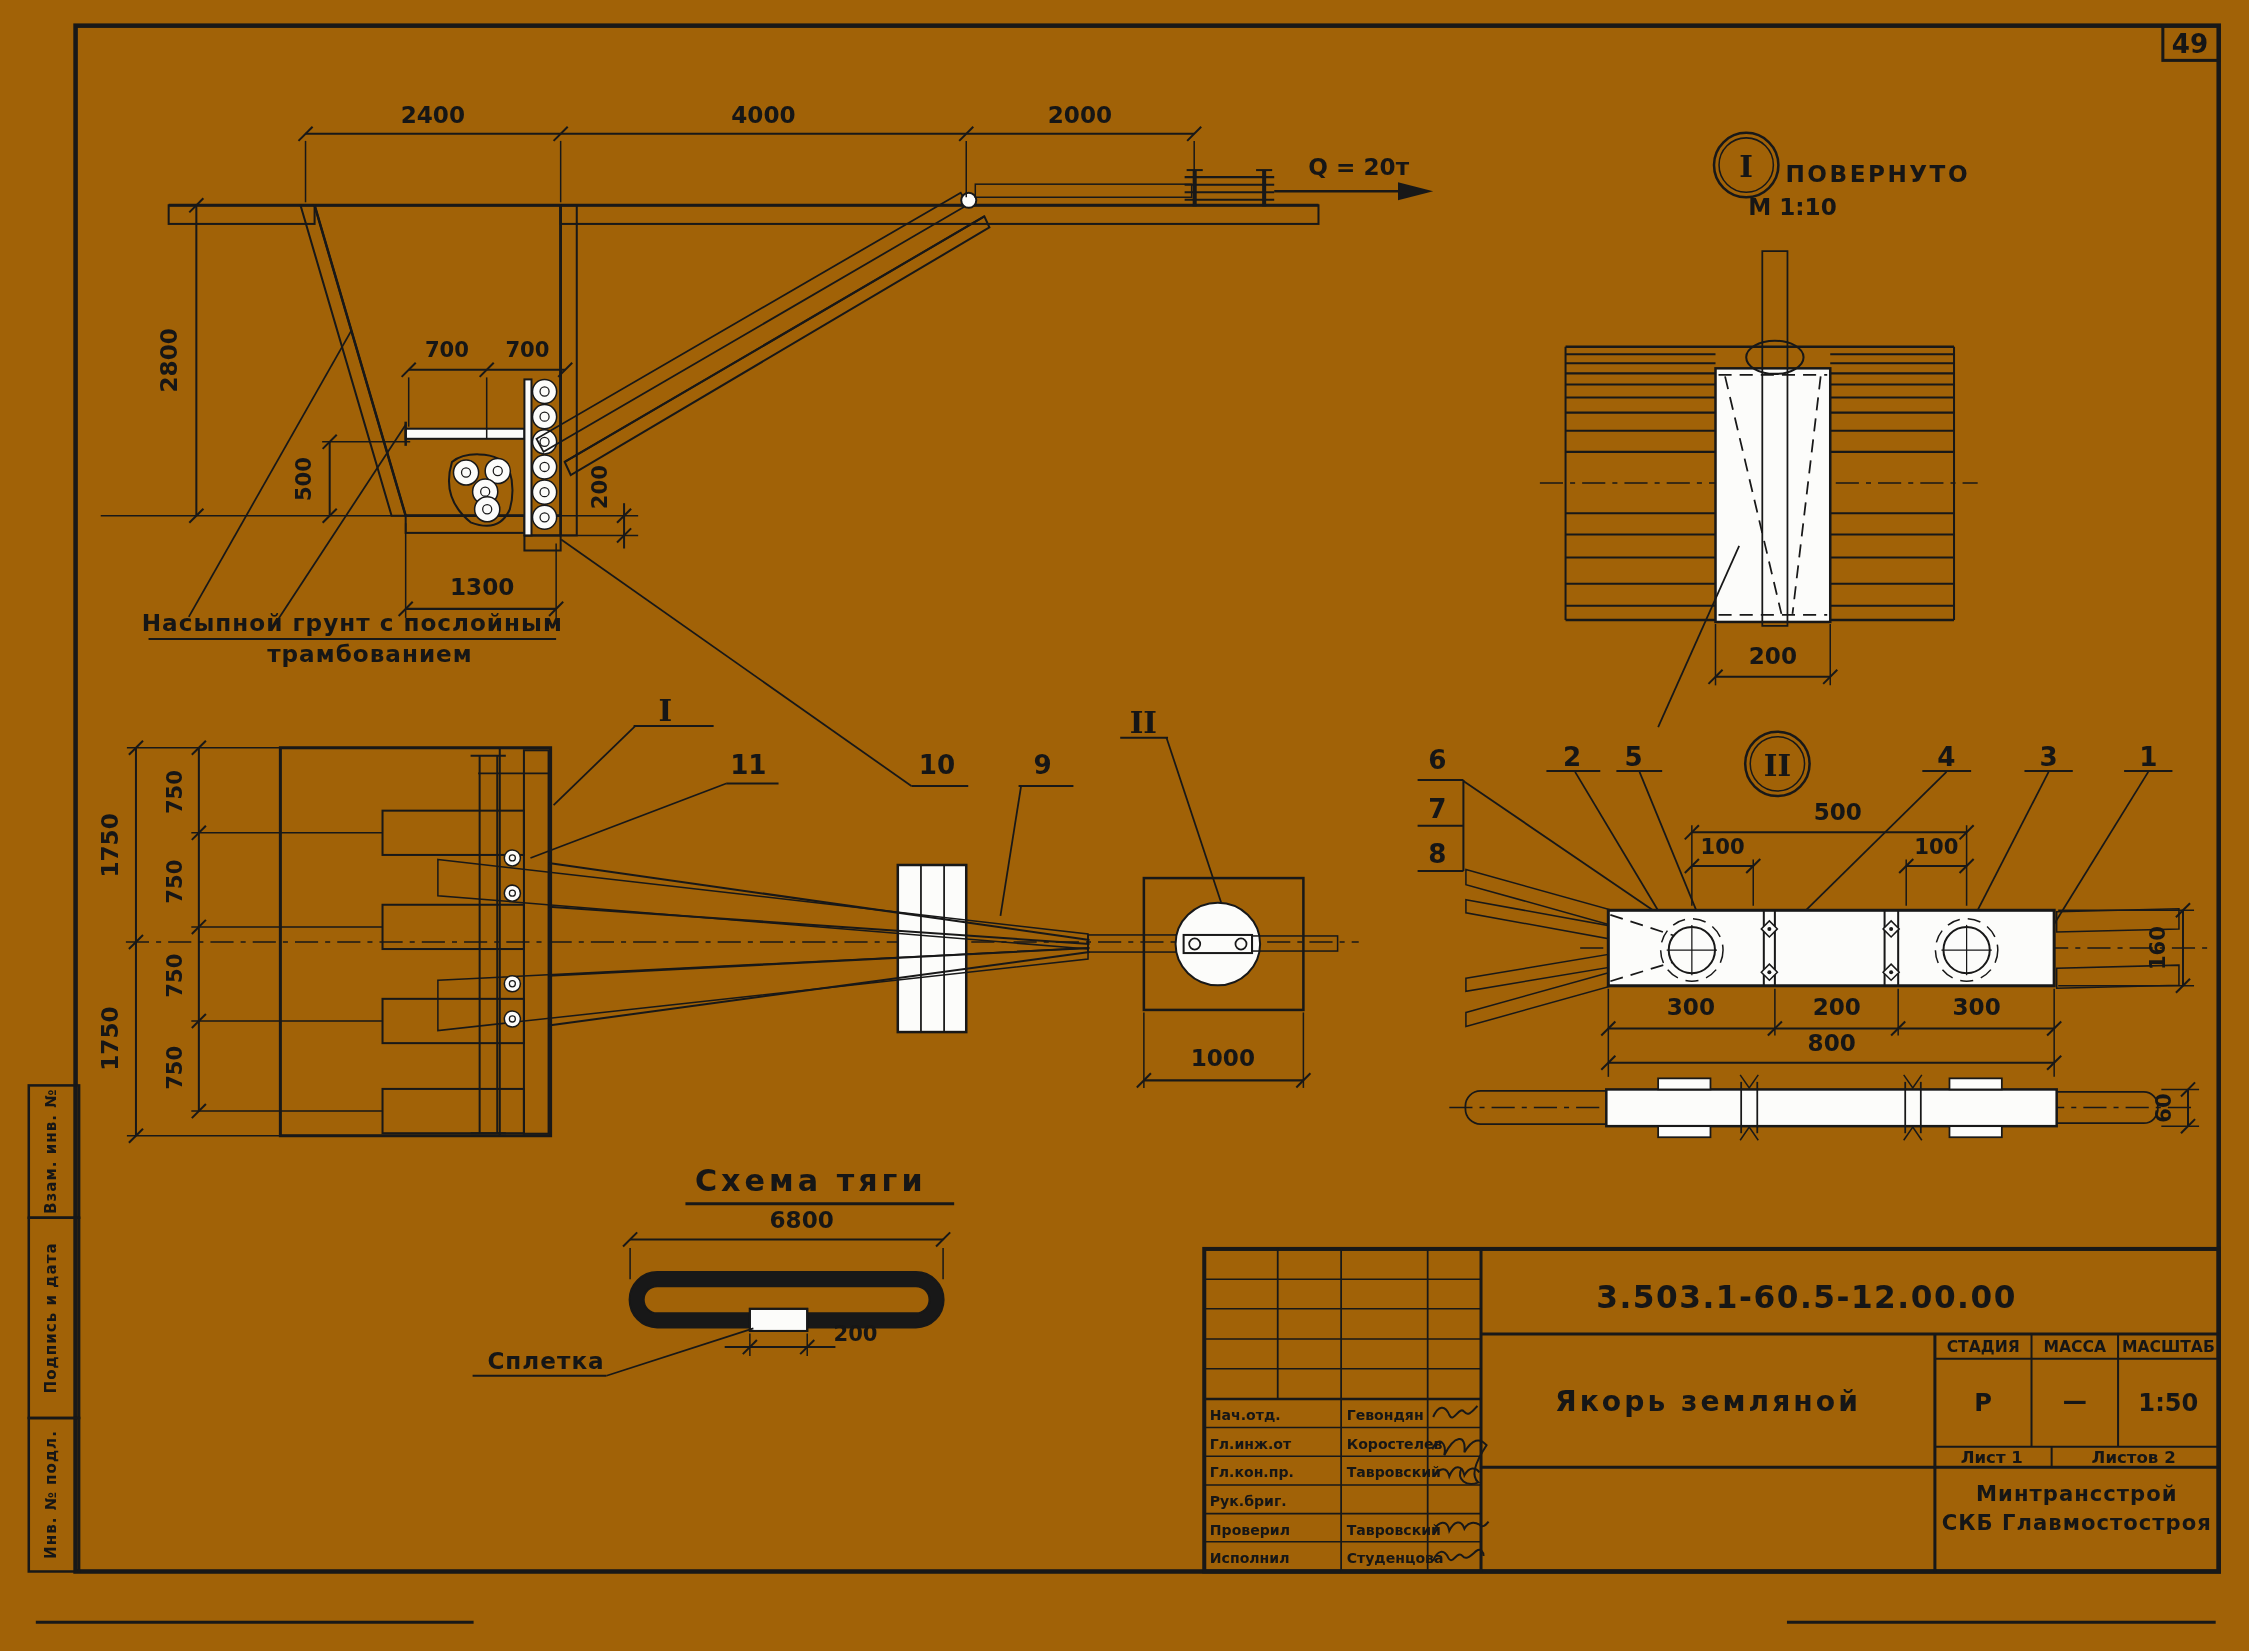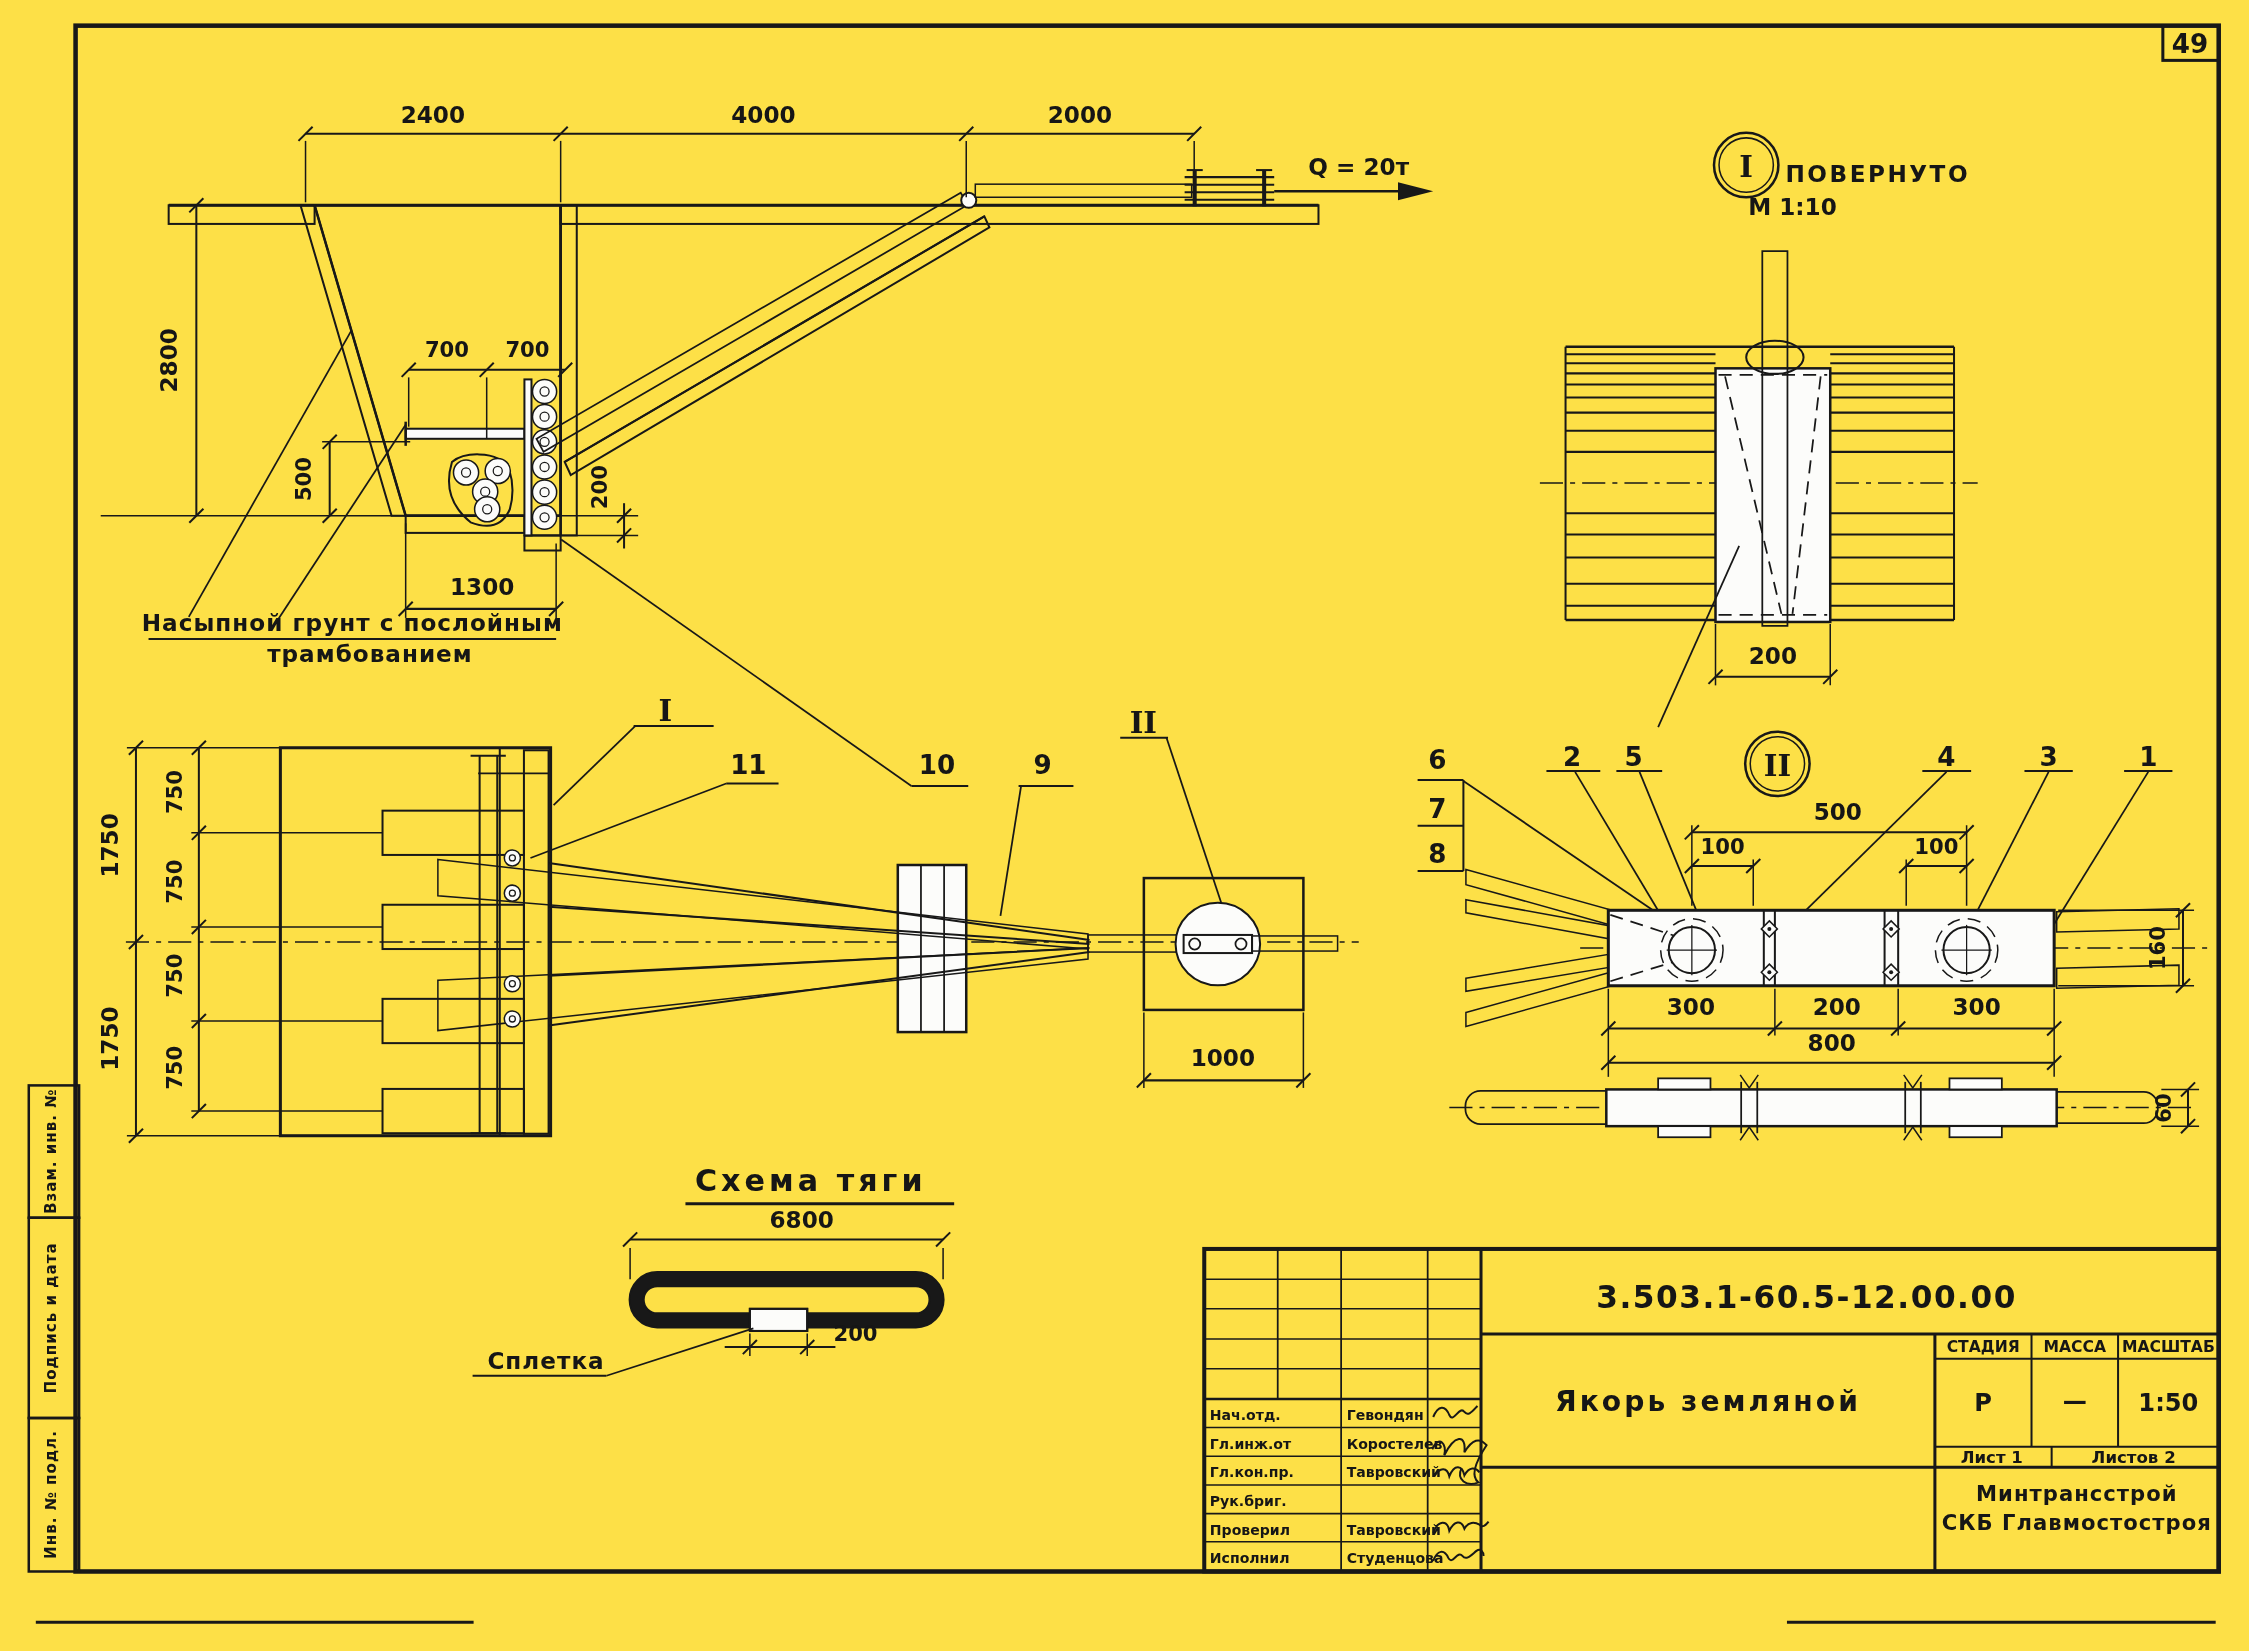--- a/index.html
+++ b/index.html
@@ -1,16 +1,16 @@
 <!DOCTYPE html>
 <html style="font-size:8px"><head>
 <meta charset="utf-8">
 <style>
   html,body{margin:0;padding:0;background:#e8e6e0;}
-  #sheet{position:relative;width:2250px;height:1651px;background:#fde047;}
+  #sheet{position:relative;width:2250px;height:1651px;background:#a16207;}
   svg{display:block}
   svg line,svg path,svg rect,svg circle,svg ellipse,svg polygon,svg polyline{stroke:#181818;fill:none;stroke-width:4;stroke-linecap:butt}
   .w{fill:#fcfcfa}
   .blk{fill:#181818;stroke:none}
   .sw2{stroke-width:2.5}.sw3{stroke-width:3}.sw35{stroke-width:3.5}.sw5{stroke-width:5}
   .sw6{stroke-width:6}.sw8{stroke-width:8}.sw9{stroke-width:9}
   .dash{stroke-dasharray:26 16}
   .cl{stroke-dasharray:46 14 10 14;stroke-width:3}
   svg text{stroke:none;fill:#161616;font-family:"DejaVu Sans",sans-serif;font-weight:bold;text-anchor:middle}
   .dim{font-size:46px}.dimsm{font-size:42px}.note{font-size:46px;letter-spacing:2px}

